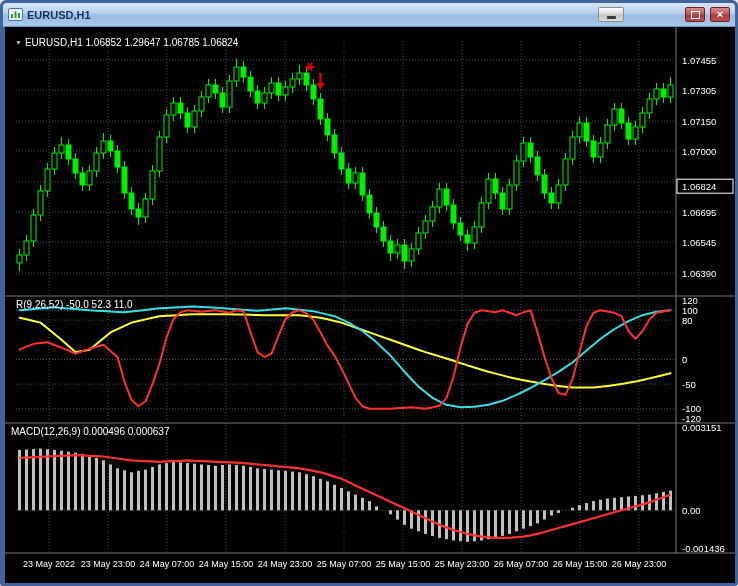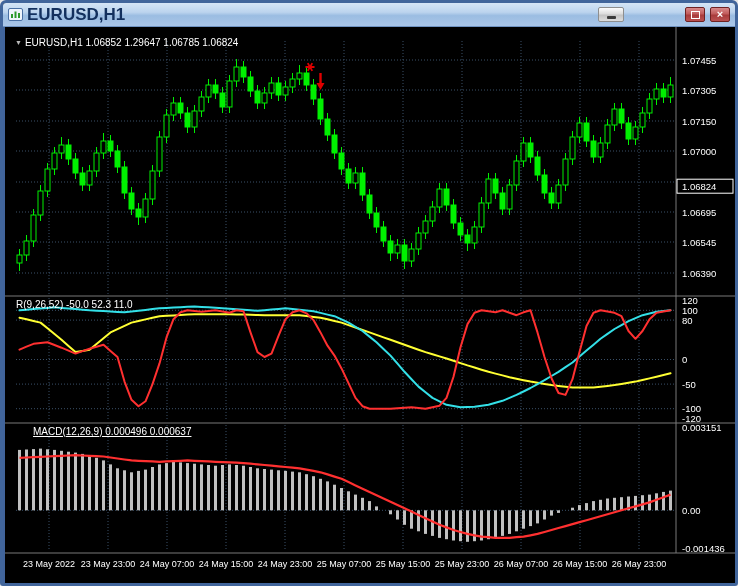--- a/index.html
+++ b/index.html
@@ -2,36 +2,36 @@
 <html><head>
 <meta charset="utf-8">
 <style>
   html,body{margin:0;padding:0;background:#e8e8e8;font-family:"Liberation Sans",sans-serif;}
   .window{position:relative;width:738px;height:586px;box-sizing:border-box;border:3px solid #41659b;
           border-radius:6px 6px 3px 3px;background:#000;overflow:hidden;}
   .titlebar{height:23px;display:flex;align-items:center;padding:0 5px;gap:4px;
             background:linear-gradient(180deg,#d5e5f6 0%,#bcd4ee 40%,#9bbde2 55%,#aac6e8 100%);
             border-bottom:1px solid #6f93c2;}
   .win-icon{width:15px;height:15px;flex:0 0 auto;}
-  .win-title{font-size:17px;font-weight:bold;color:#13305e;white-space:nowrap;}
+  .win-title{font-size:11px;font-weight:bold;color:#13305e;white-space:nowrap;}
   .tb-spacer{flex:1;}
   .btn{display:flex;align-items:center;justify-content:center;box-sizing:border-box;border-radius:2px;cursor:default;}
   .btn-min{width:26px;height:15px;border:1px solid #8e8e8e;margin-right:56px;
            background:linear-gradient(#fdfdfd,#dcdcdc 45%,#c3c3c3 55%,#dedede);}
   .min-glyph{width:9px;height:3px;background:#3a3a3a;margin-top:6px;border-radius:1px;}
   .btn-red{width:20px;height:15px;border:1px solid #6f2222;color:#fff;margin-left:1px;
            background:linear-gradient(#d98a8a,#c15b5b 45%,#a83b3b 55%,#bb5151);}
   .restore-glyph{width:7px;height:6px;border:1px solid #fff;}
   .close-glyph{font-size:11px;font-weight:bold;line-height:13px;}
   .client{position:relative;height:557px;background:#000;border-left:2px solid #40639a;}
   .client svg{display:block;}
   .readout{position:absolute;color:#fff;font-size:10px;white-space:nowrap;letter-spacing:0px;}
   .readout-main{left:10px;top:10px;}
   .readout-ind{left:11px;top:272px;}
-  .readout-macd{left:28px;top:399px;text-decoration:underline;}
+  .readout-macd{left:6px;top:399px;}
   .symbol-marker{color:#b8b8b8;font-size:7px;margin-right:3px;vertical-align:1px;}
 </style>
 </head>
 <body>
 
 <div class="window">
   <div class="titlebar">
     <svg class="win-icon" viewBox="0 0 15 15">
       <rect x="0.5" y="1.5" width="14" height="12" rx="1.5" fill="#eef4fc" stroke="#4a70a4"></rect>
       <rect x="3" y="7" width="2" height="4" fill="#2a9a2a"></rect>

